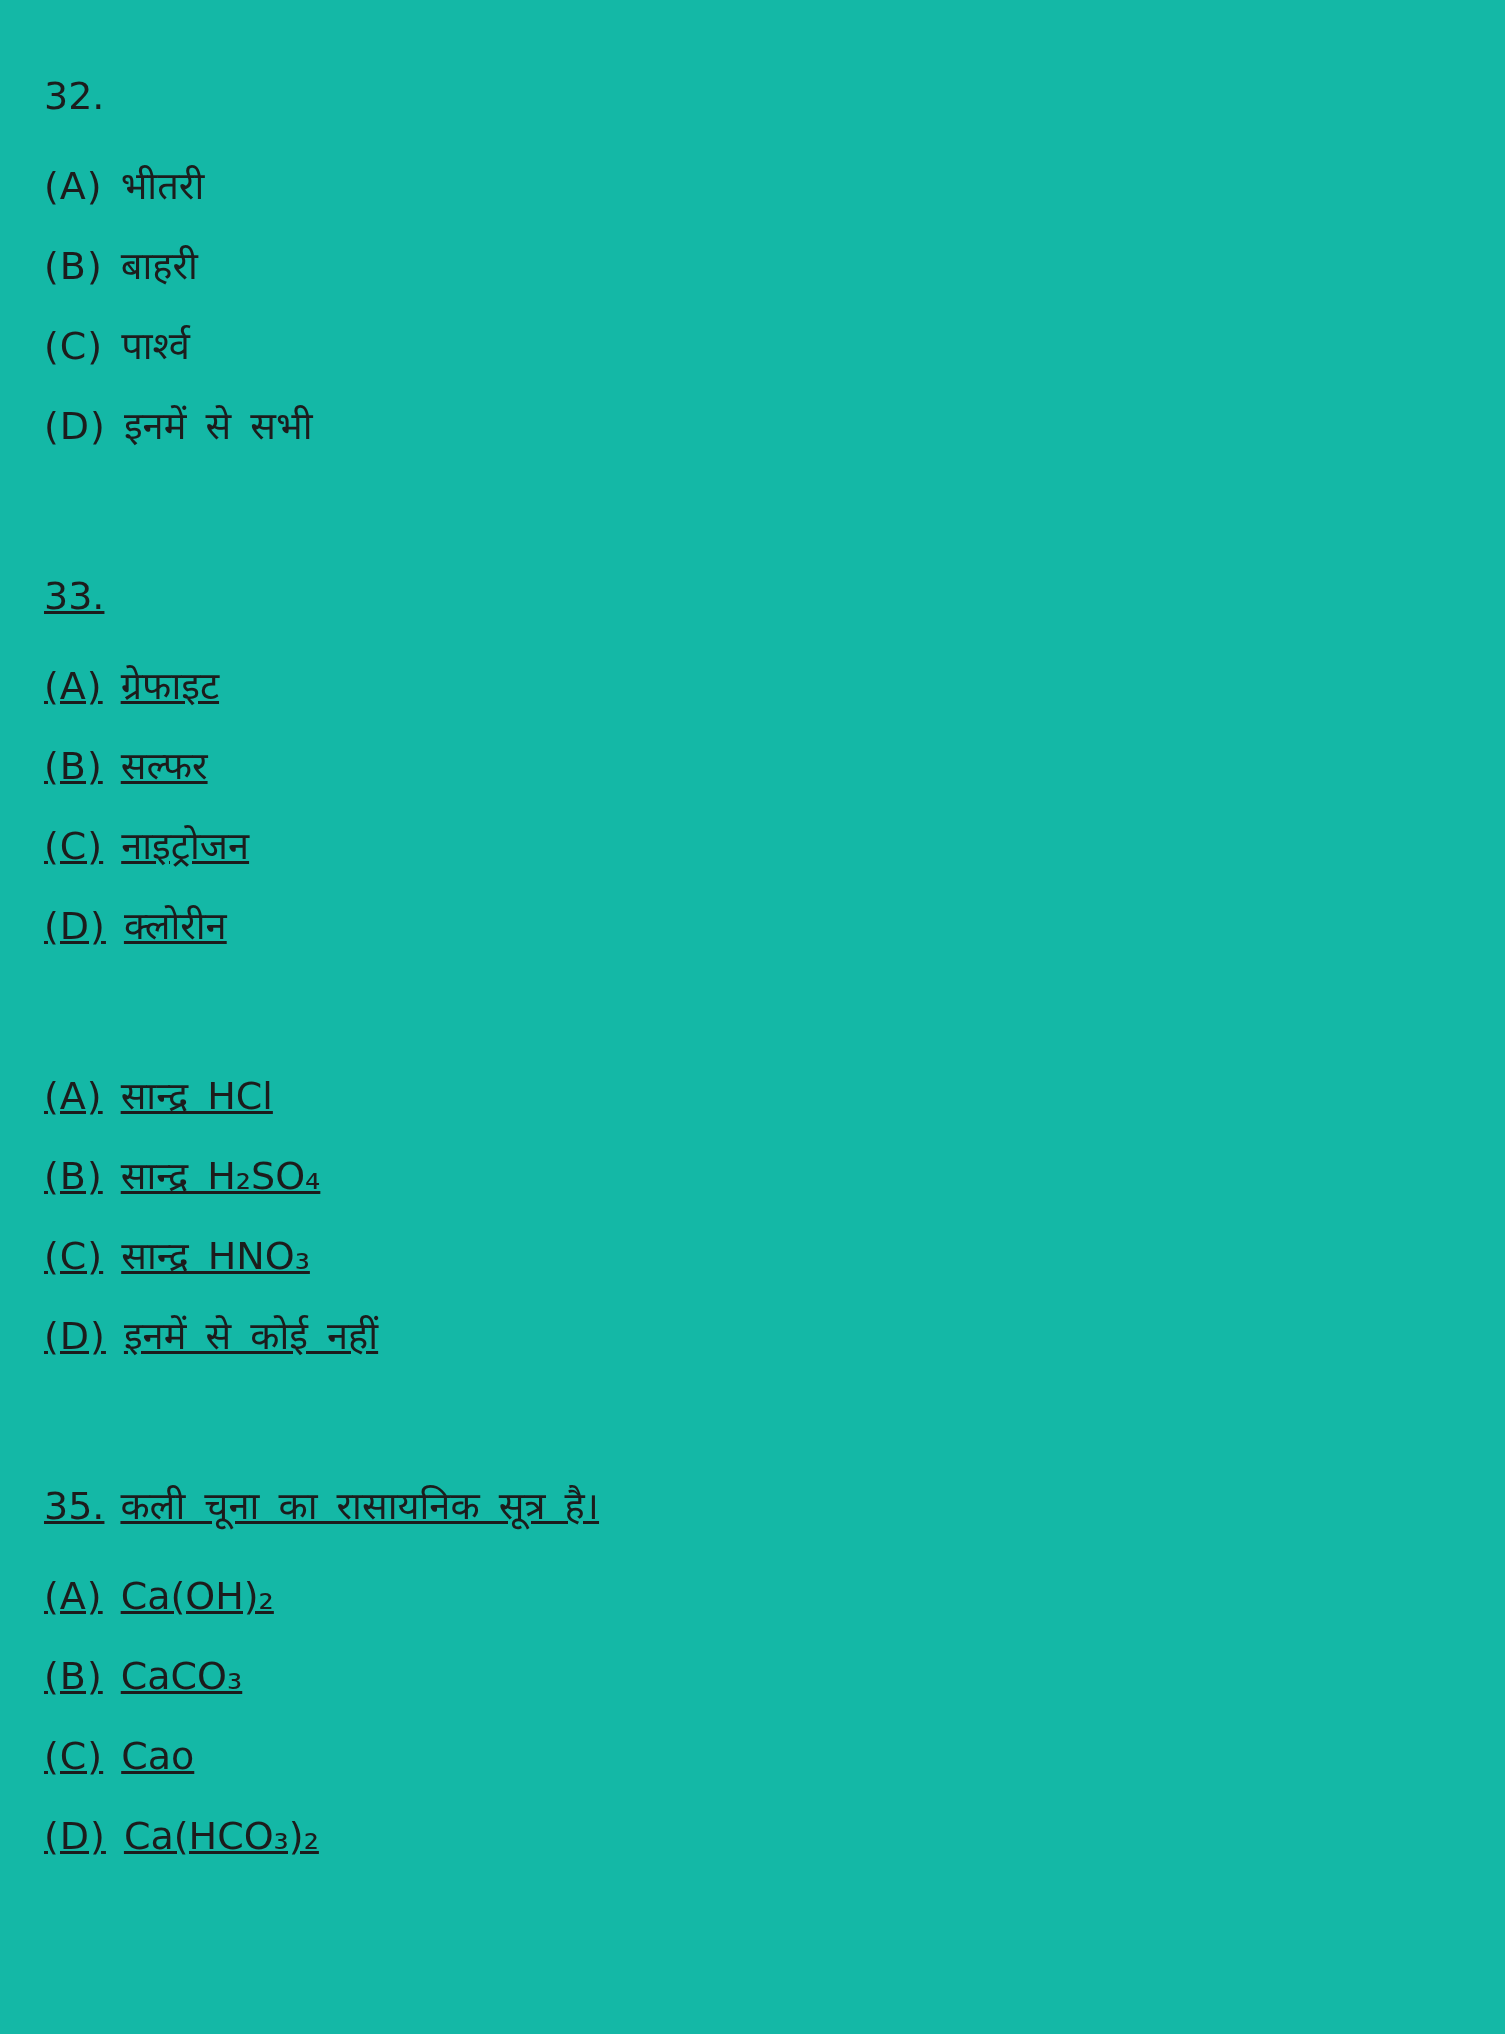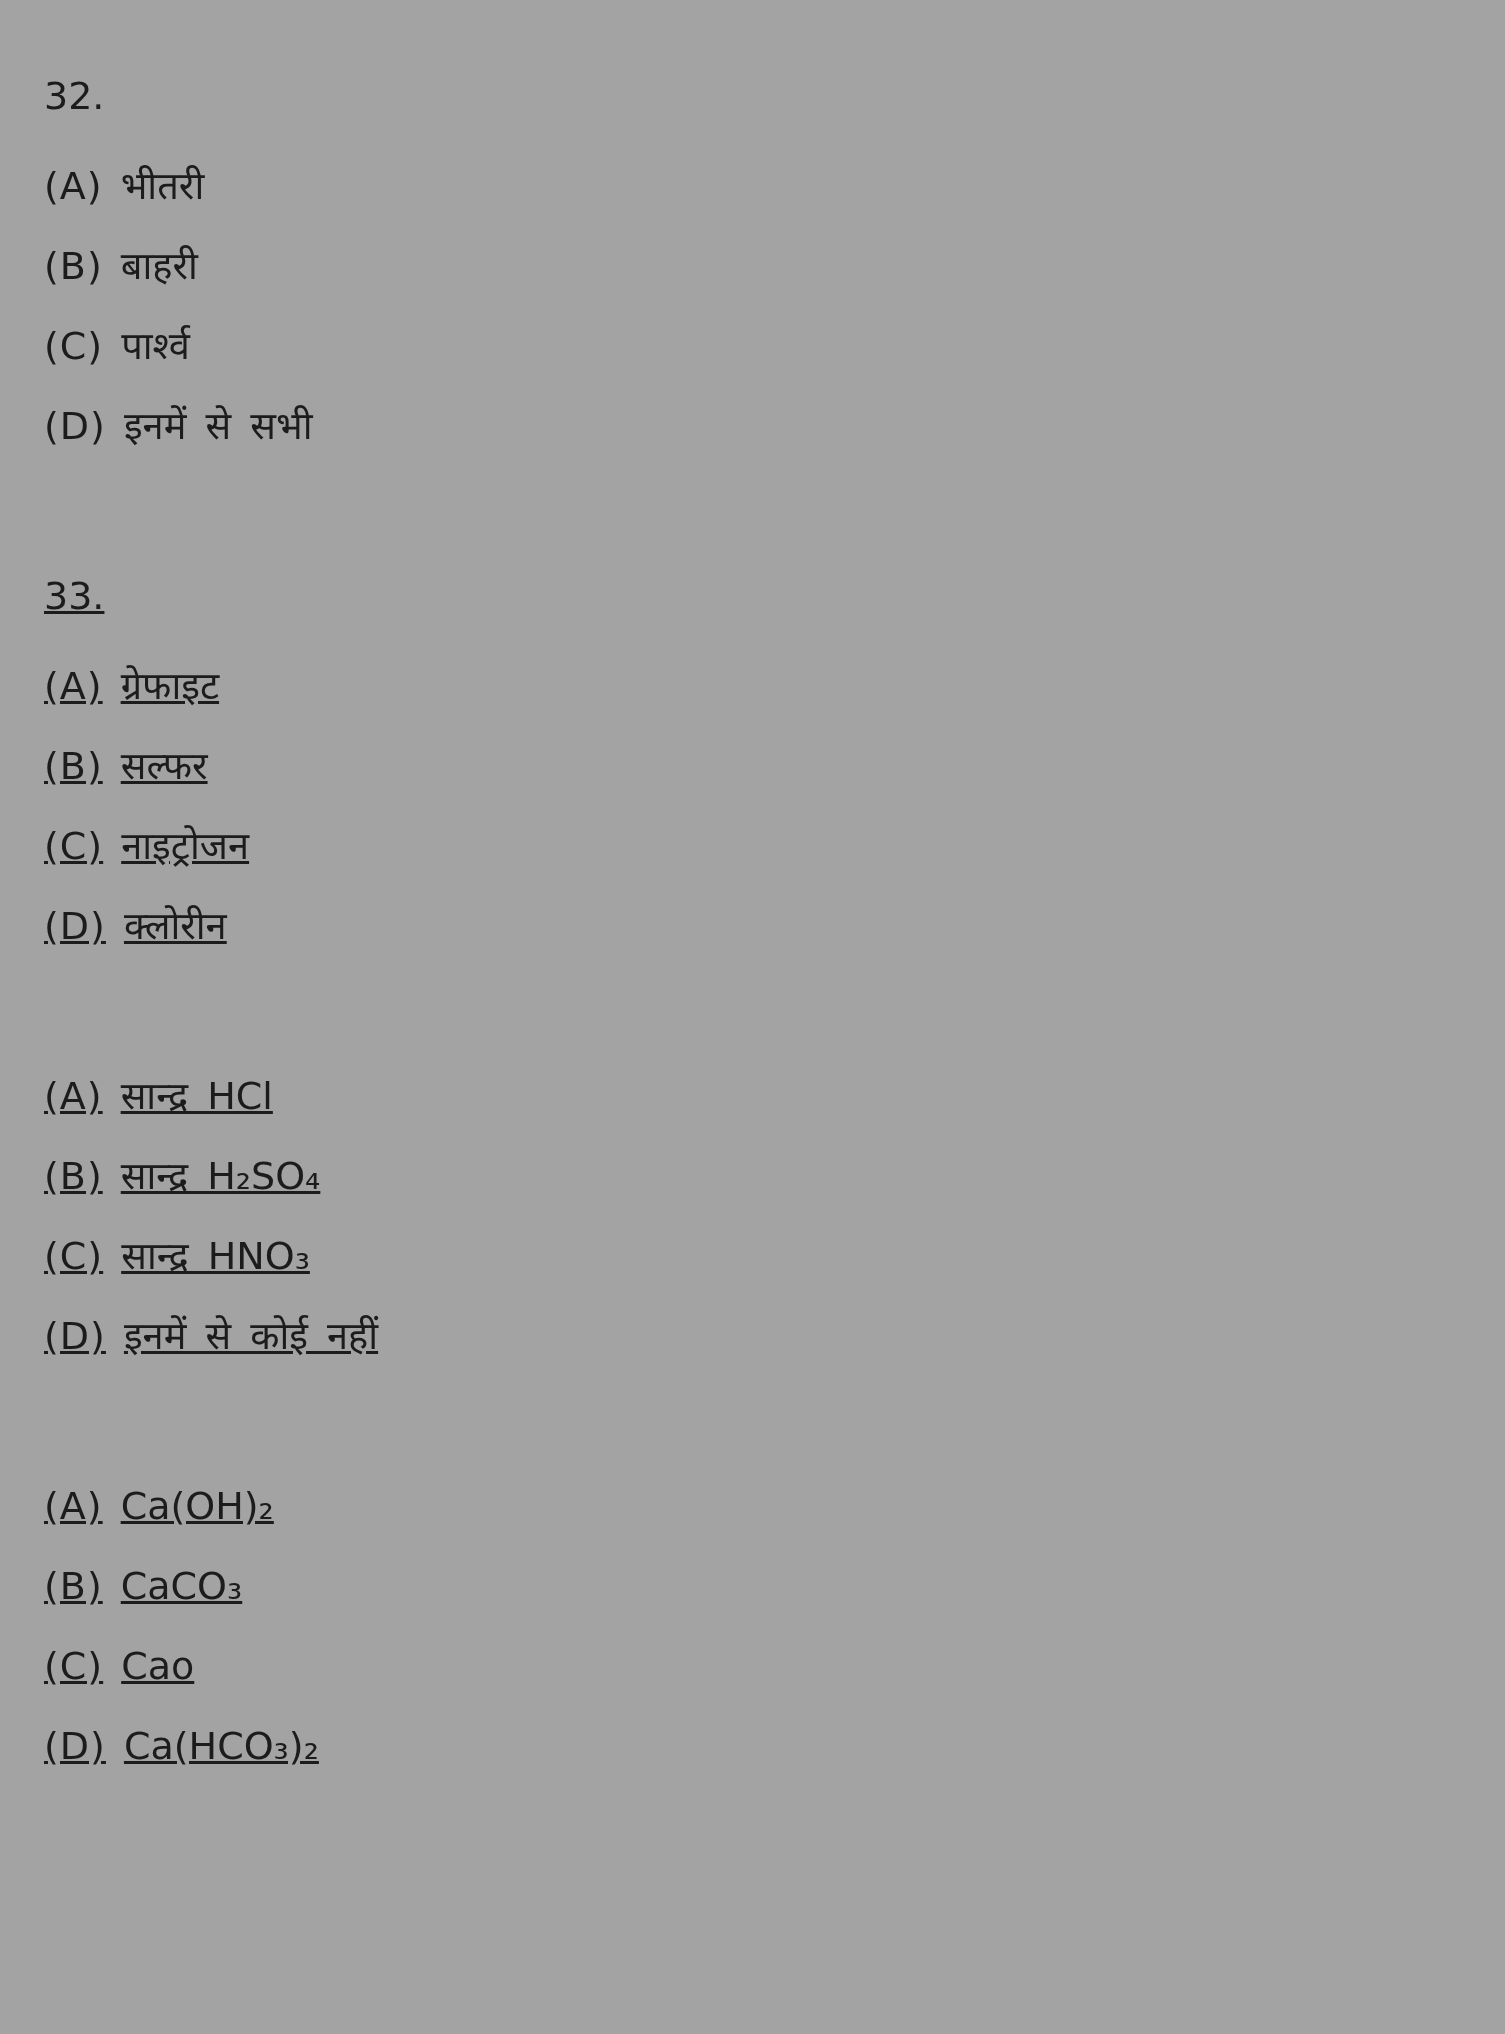--- a/index.html
+++ b/index.html
@@ -12,21 +12,21 @@
     height: 2034px;
     overflow: hidden;
     font-family: "DejaVu Sans", "Liberation Sans", sans-serif;
     color: #1c1c1c;
   }
   .page {
     box-sizing: border-box;
     width: 1505px;
     height: 2034px;
     padding: 73px 40px 0 44px;
-    background: #a3a3a3;
+    background: #14b8a6;
   }
   .question + .question {
     margin-top: 124px;
     text-decoration: underline;
   }
   .q-line {
     display: flex;
     align-items: baseline;
     gap: 16px;
     font-size: 38px;
@@ -117,20 +117,24 @@
       <span class="opt-label">(C)</span>
       <span class="opt-text">सान्द्र HNO₃</span>
     </div>
     <div class="option">
       <span class="opt-label">(D)</span>
       <span class="opt-text">इनमें से कोई नहीं</span>
     </div>
   </div>
 
   <div class="question">
+    <div class="q-line">
+      <span class="q-num">35.</span>
+      <span class="q-text">कली चूना का रासायनिक सूत्र है।</span>
+    </div>
     <div class="option">
       <span class="opt-label">(A)</span>
       <span class="opt-text">Ca(OH)₂</span>
     </div>
     <div class="option">
       <span class="opt-label">(B)</span>
       <span class="opt-text">CaCO₃</span>
     </div>
     <div class="option">
       <span class="opt-label">(C)</span>

